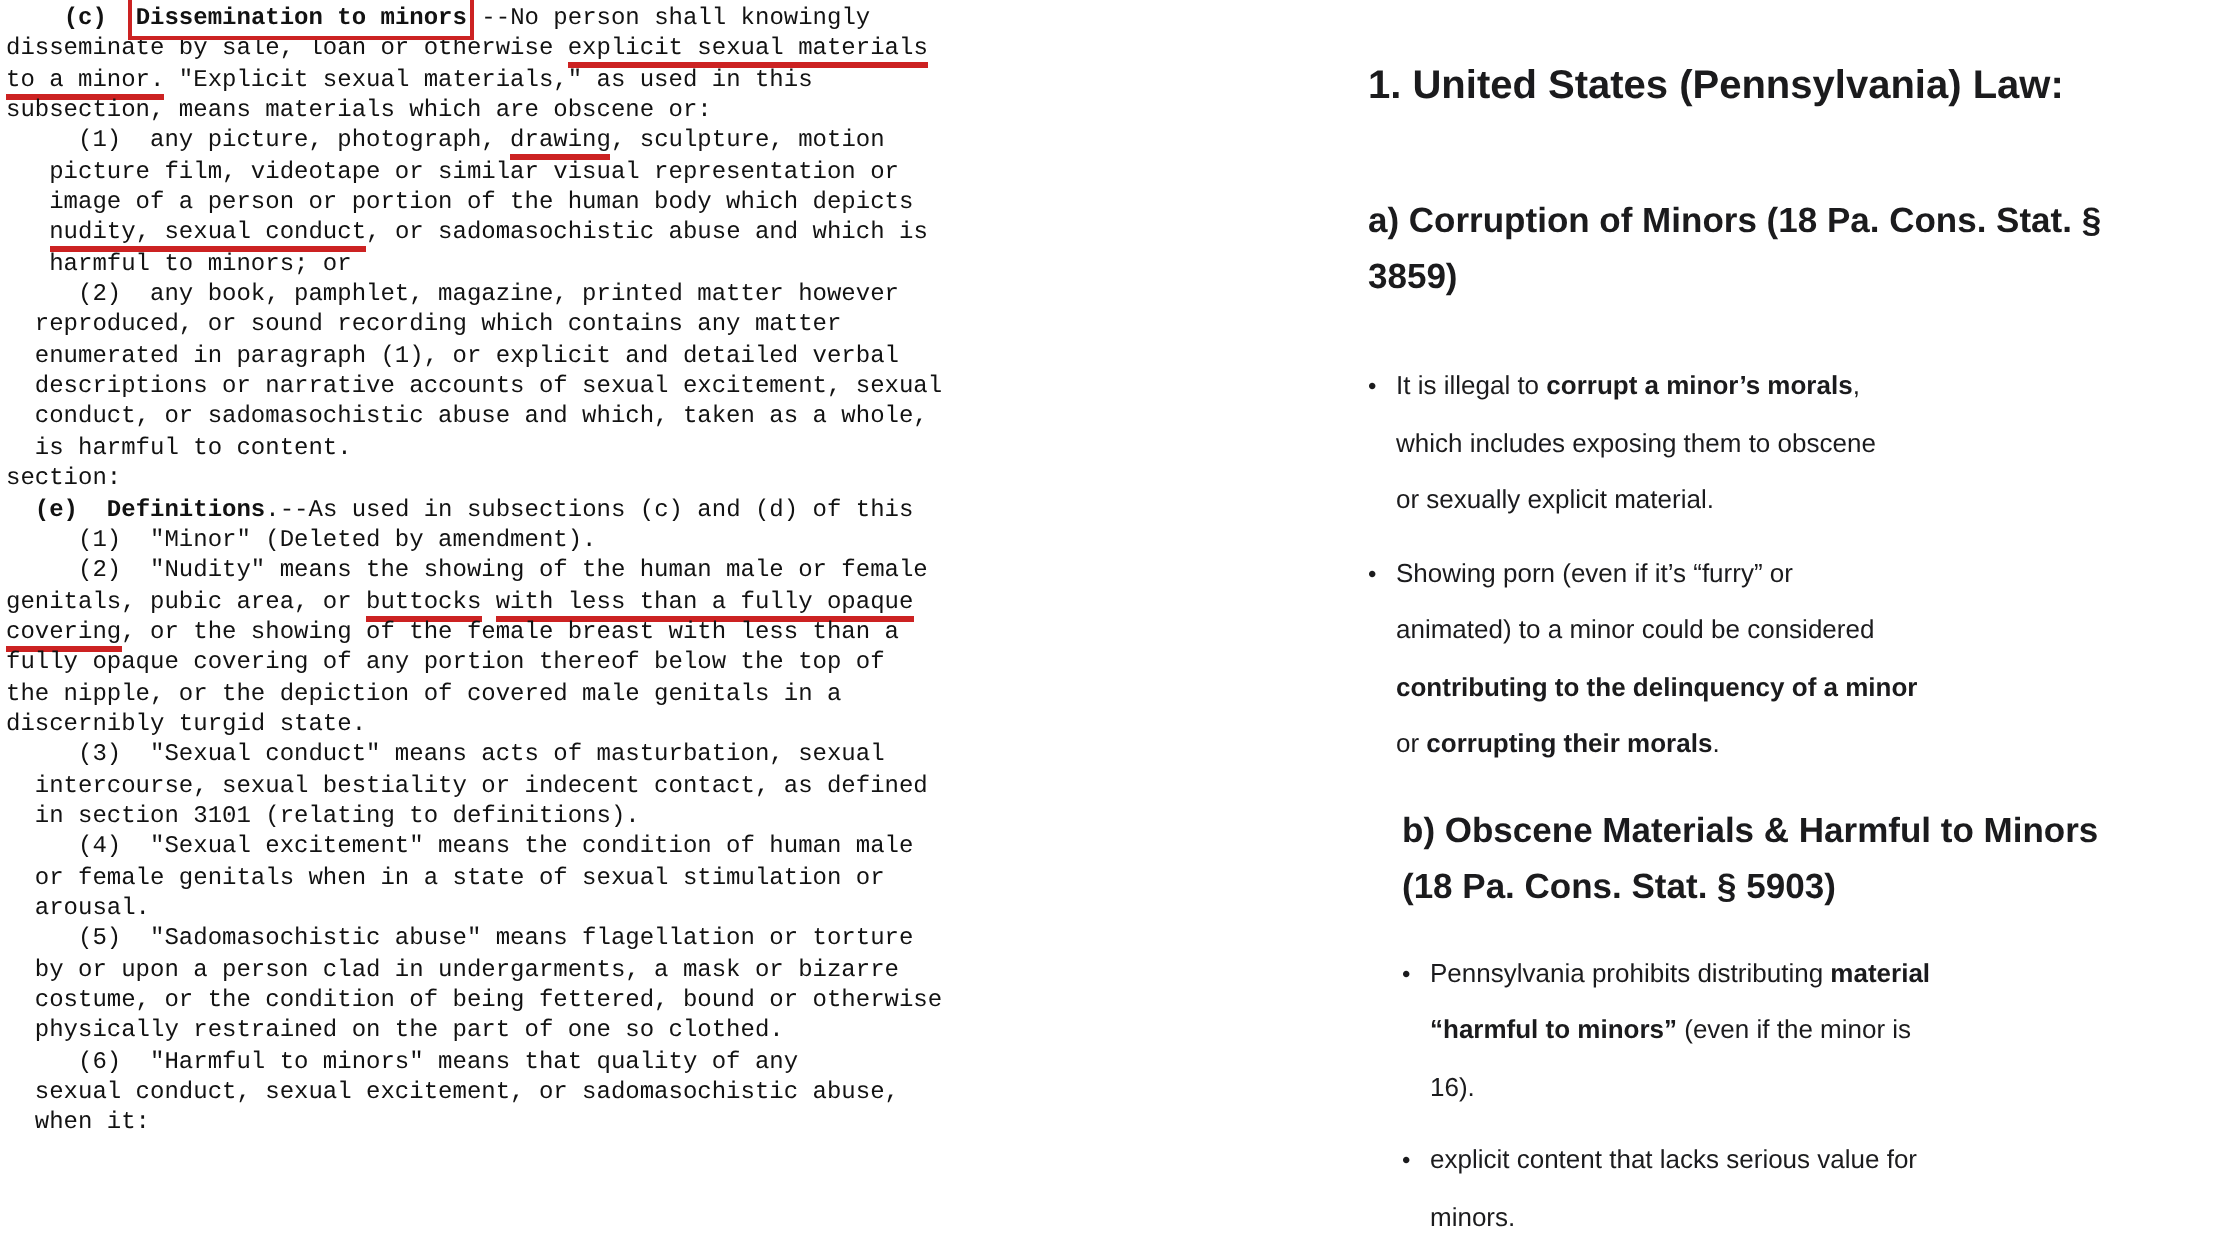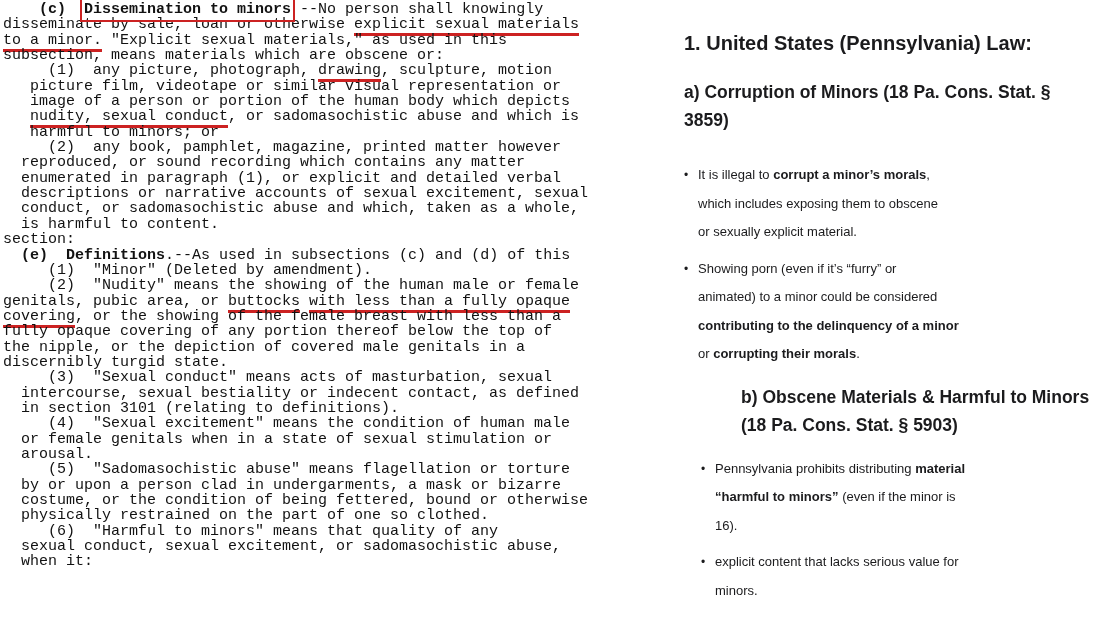--- a/index.html
+++ b/index.html
@@ -3,34 +3,34 @@
 <meta charset="utf-8">
 <style>
   * { margin:0; padding:0; box-sizing:border-box; }
   html,body { width:1117px; height:619px; background:#ffffff; overflow:hidden; position:relative;
               font-family:"Liberation Sans", sans-serif; }
 
   
   .left-pane {
     position:absolute; left:3px; top:2px; width:655px;
     font-family:"Liberation Mono","DejaVu Sans Mono",monospace;
-    font-size:15px; line-height:15.35px; color:#121212;
+    font-size:12px; line-height:15.35px; color:#121212;
   }
   .doc-line { white-space:pre; }
   .doc-line span { white-space:pre; }
   .b   { font-weight:bold; }
   .u   { border-bottom:3px solid #cc2222; }
   .box { font-weight:bold; outline:2.4px solid #cc2222; outline-offset:2px; }
 
   
   .right-pane { position:absolute; left:684px; top:0; width:433px; color:#1b1b1d; }
   .r-title { padding-top:30px; font-size:20px; font-weight:bold; line-height:26px; white-space:nowrap; }
   .r-heading { font-size:17.5px; font-weight:bold; line-height:28px; white-space:nowrap; }
-  .section-a .r-heading { margin-top:22px; }
-  .section-b .r-heading { margin-top:14px;margin-left:40px; }
+  .section-a .r-heading { margin-top:40px; }
+  .section-b .r-heading { margin-top:14px; }
   .section-b { padding-left:17px; }
   .bullet { position:relative; padding-left:14px; margin-top:8px; }
   .section-a .bullet.first { margin-top:27px; }
   .section-b .bullet.first { margin-top:16px; }
   .dot { position:absolute; left:0; top:7px; font-size:12px; color:#1b1b1d; }
   .b-line { font-size:13px; line-height:28.5px; white-space:nowrap; }
   .b-line .bold { font-weight:bold; }
 </style>
 </head>
 <body>

